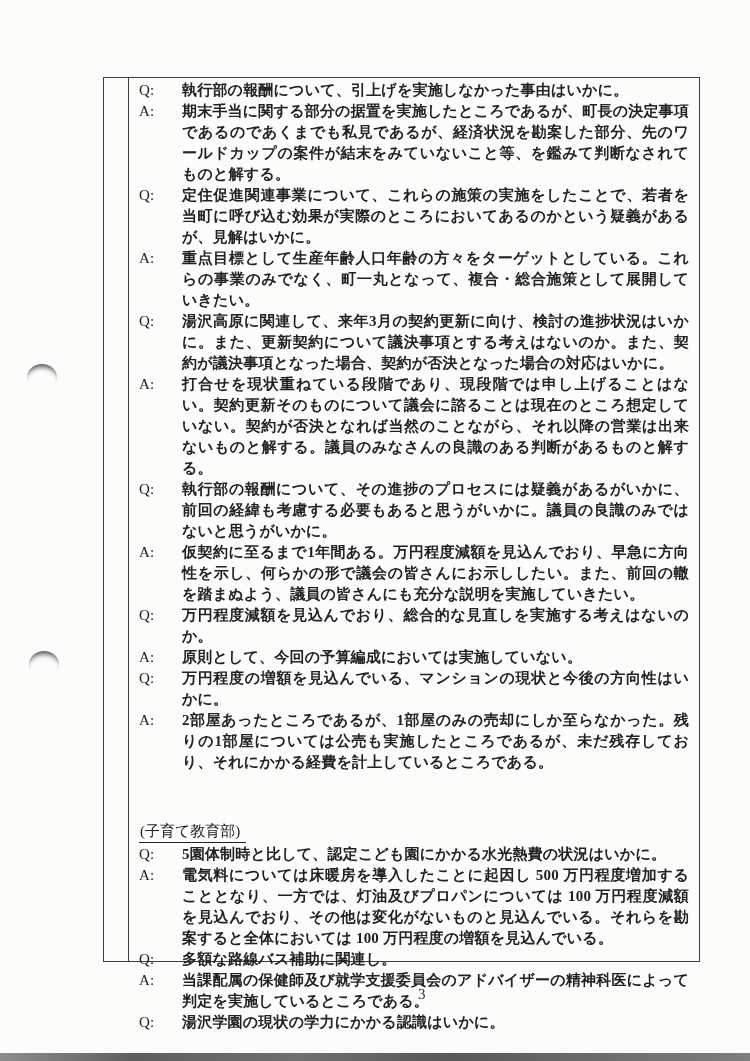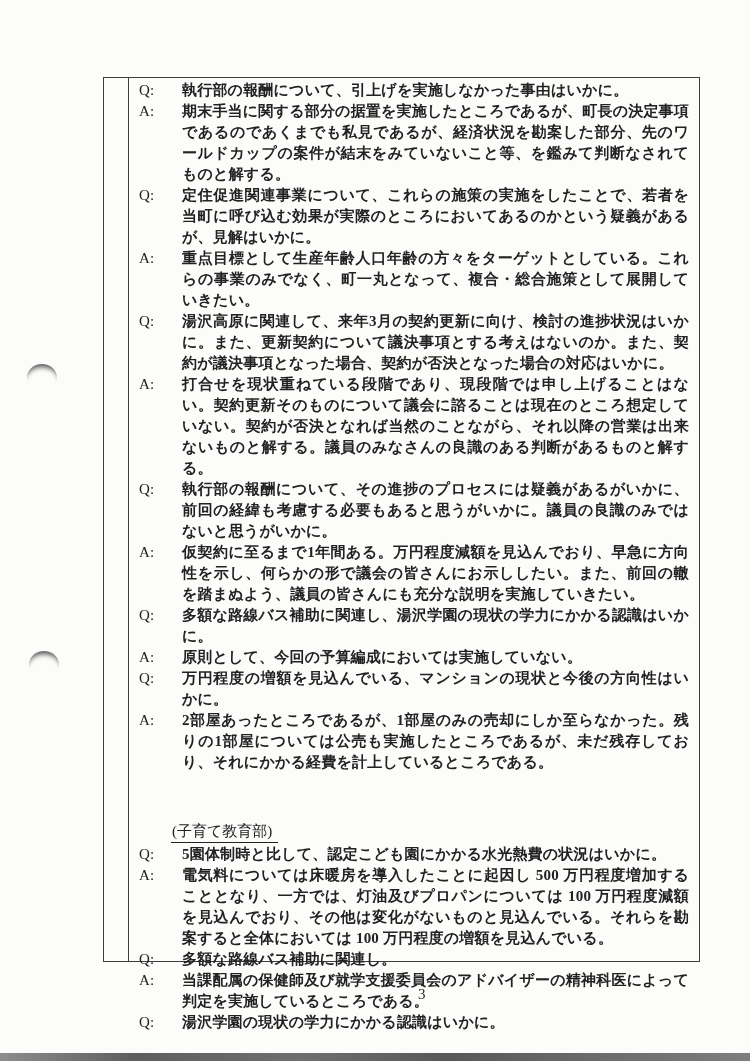--- a/index.html
+++ b/index.html
@@ -49,21 +49,20 @@
   }
   .qa-text{
     flex:1;
     text-align:justify;
     font-weight:bold;
   }
   .section + .section{margin-top:48px;}
   .section-header{
     font-size:15px;line-height:21px;
     margin-bottom:1px;
-    margin-left:32px;
   }
   .section-header .hdr{
     display:inline-block;
     border-bottom:1.2px solid var(--ink);
     padding:0 6px 0 1px;
   }
 
   
   .page-number{
     position:absolute;
@@ -129,21 +128,21 @@
           <div class="qa">
             <span class="qa-label">Q:</span>
             <span class="qa-text">執行部の報酬について、その進捗のプロセスには疑義があるがいかに、前回の経緯も考慮する必要もあると思うがいかに。議員の良識のみではないと思うがいかに。</span>
           </div>
           <div class="qa">
             <span class="qa-label">A:</span>
             <span class="qa-text">仮契約に至るまで1年間ある。万円程度減額を見込んでおり、早急に方向性を示し、何らかの形で議会の皆さんにお示ししたい。また、前回の轍を踏まぬよう、議員の皆さんにも充分な説明を実施していきたい。</span>
           </div>
           <div class="qa">
             <span class="qa-label">Q:</span>
-            <span class="qa-text">多額な路線バス補助に関連し、湯沢学園の現状の学力にかかる認識はいかに。</span>
+            <span class="qa-text">万円程度減額を見込んでおり、総合的な見直しを実施する考えはないのか。</span>
           </div>
           <div class="qa">
             <span class="qa-label">A:</span>
             <span class="qa-text">原則として、今回の予算編成においては実施していない。</span>
           </div>
           <div class="qa">
             <span class="qa-label">Q:</span>
             <span class="qa-text">万円程度の増額を見込んでいる、マンションの現状と今後の方向性はいかに。</span>
           </div>
           <div class="qa">

